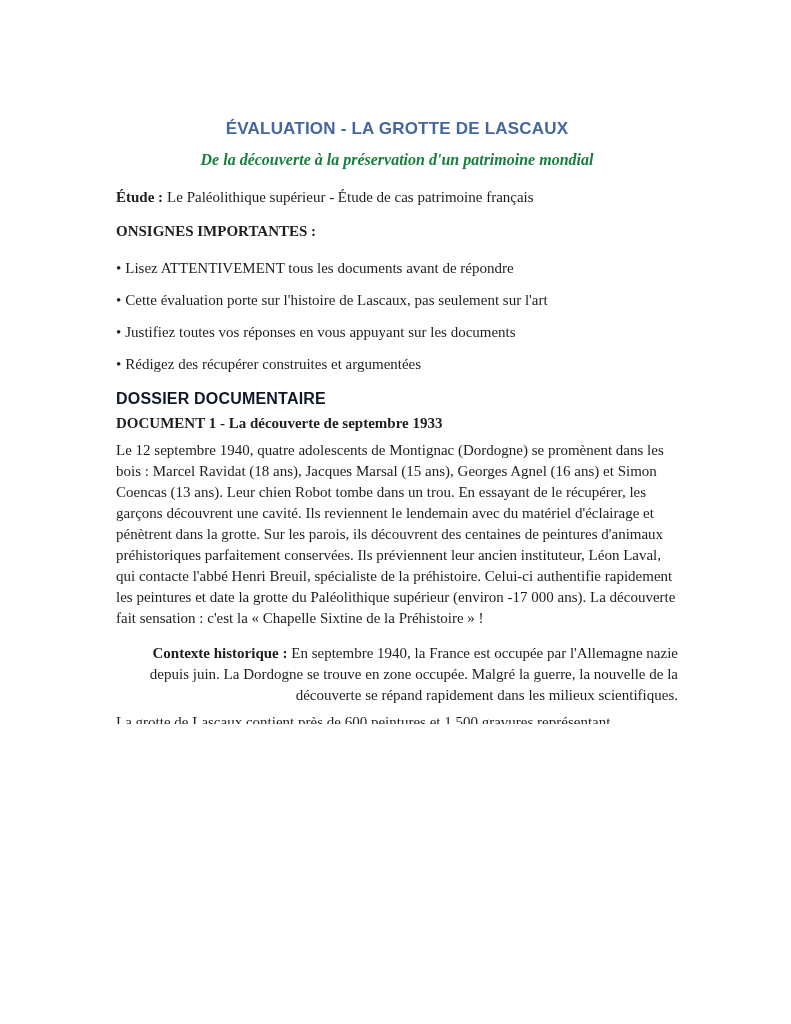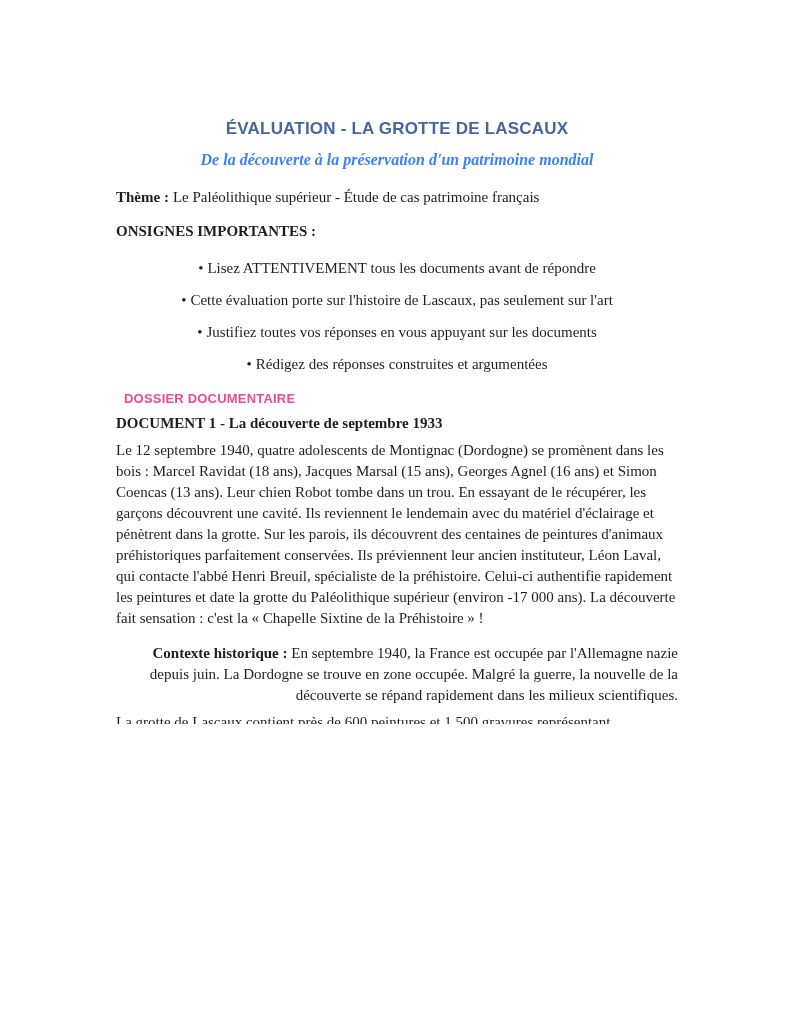--- a/index.html
+++ b/index.html
@@ -34,21 +34,21 @@
     text-align: center;
     letter-spacing: 0.2px;
   }
   .subtitle {
     margin: 9px 0 0 0;
     font-style: italic;
     font-weight: 600;
     font-size: 16px;
     line-height: 21px;
     text-align: center;
-    color: #3b82f6;
+    color: #15803d;
   }
   .meta {
     margin-top: 16px;
   }
   .meta-row {
     margin: 0;
     line-height: 22px;
   }
   .b {
     font-weight: 700;
@@ -57,32 +57,31 @@
     margin-left: 4px;
   }
   .instructions-heading {
     margin: 12px 0 16px 0;
     font-weight: 700;
     line-height: 22px;
   }
   .bullet-row {
     margin: 11px 0 0 0;
     line-height: 21px;
-    text-align: center;
   }
   .bullet-glyph {
     margin-right: 4px;
   }
   .dossier-heading {
-    margin: 13px 0 0 8px;
+    margin: 13px 0 0 0;
     font-family: "Liberation Sans", "DejaVu Sans", sans-serif;
     font-weight: 700;
-    font-size: 13px;
+    font-size: 16px;
     line-height: 22px;
-    color: #ec4899;
+    color: #0f172a;
     letter-spacing: 0.2px;
   }
   .doc-title {
     margin: 2px 0 0 0;
     font-weight: 700;
     line-height: 22px;
   }
   .body-para {
     margin: 6px 0 0 0;
     text-align: left;
@@ -103,30 +102,30 @@
 </head>
 <body>
 
 <div class="page">
   <div class="content">
 
     <h1 class="title">ÉVALUATION - LA GROTTE DE LASCAUX</h1>
     <p class="subtitle">De la découverte à la préservation d'un patrimoine mondial</p>
 
     <div class="meta">
-      <p class="meta-row"><span class="b">Thème :</span><span class="val">Le Paléolithique supérieur - Étude de cas patrimoine français</span></p>
+      <p class="meta-row"><span class="b">Étude :</span><span class="val">Le Paléolithique supérieur - Étude de cas patrimoine français</span></p>
     </div>
 
     <p class="instructions-heading">ONSIGNES IMPORTANTES :</p>
 
     <div>
       <p class="bullet-row"><span class="bullet-glyph">•</span><span>Lisez ATTENTIVEMENT tous les documents avant de répondre</span></p>
       <p class="bullet-row"><span class="bullet-glyph">•</span><span>Cette évaluation porte sur l'histoire de Lascaux, pas seulement sur l'art</span></p>
       <p class="bullet-row"><span class="bullet-glyph">•</span><span>Justifiez toutes vos réponses en vous appuyant sur les documents</span></p>
-      <p class="bullet-row"><span class="bullet-glyph">•</span><span>Rédigez des réponses construites et argumentées</span></p>
+      <p class="bullet-row"><span class="bullet-glyph">•</span><span>Rédigez des récupérer construites et argumentées</span></p>
     </div>
 
     <h2 class="dossier-heading">DOSSIER DOCUMENTAIRE</h2>
 
     <p class="doc-title">DOCUMENT 1 - La découverte de septembre 1933</p>
     <p class="body-para">Le 12 septembre 1940, quatre adolescents de Montignac (Dordogne) se promènent dans les bois : Marcel Ravidat (18 ans), Jacques Marsal (15 ans), Georges Agnel (16 ans) et Simon Coencas (13 ans). Leur chien Robot tombe dans un trou. En essayant de le récupérer, les garçons découvrent une cavité. Ils reviennent le lendemain avec du matériel d'éclairage et pénètrent dans la grotte. Sur les parois, ils découvrent des centaines de peintures d'animaux préhistoriques parfaitement conservées. Ils préviennent leur ancien instituteur, Léon Laval, qui contacte l'abbé Henri Breuil, spécialiste de la préhistoire. Celui-ci authentifie rapidement les peintures et date la grotte du Paléolithique supérieur (environ -17 000 ans). La découverte fait sensation : c'est la « Chapelle Sixtine de la Préhistoire » !</p>
 
     <p class="body-para para-gap"><span class="b">Contexte historique :</span> <span>En septembre 1940, la France est occupée par l'Allemagne nazie depuis juin. La Dordogne se trouve en zone occupée. Malgré la guerre, la nouvelle de la découverte se répand rapidement dans les milieux scientifiques.</span></p>
 
     <p class="body-para">La grotte de Lascaux contient près de 600 peintures et 1 500 gravures représentant principalement des animaux : chevaux (364), cerfs (90), aurochs (bisons primitifs), bouquetins, félins et un rhinocéros. La Salle des Taureaux, longue de 17 mètres, présente une frise monumentale d'aurochs de plus de 5 mètres de long. Les artistes préhistoriques utilisaient des pigments naturels (ocre rouge, noir de manganèse, charbon) et maîtrisaient les effets de perspective et de mouvement. La qualité exceptionnelle de ces œuvres témoigne d'un art accompli.</p>

